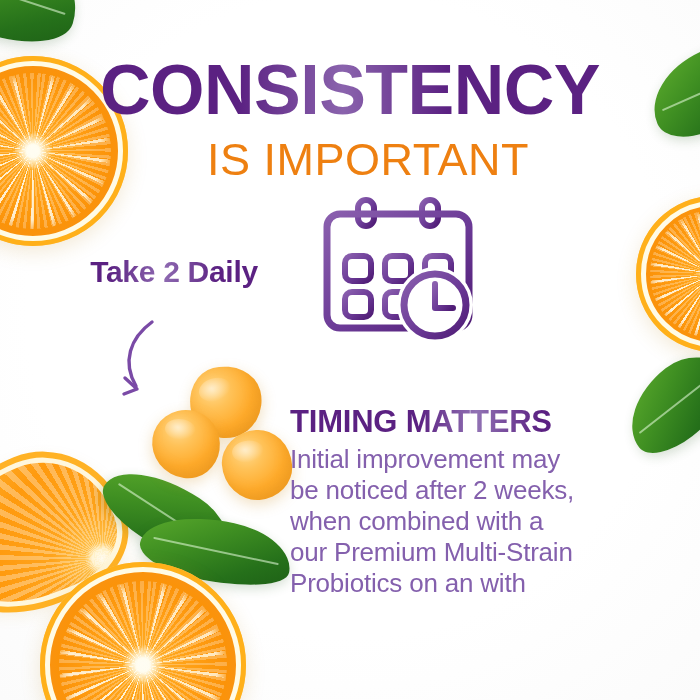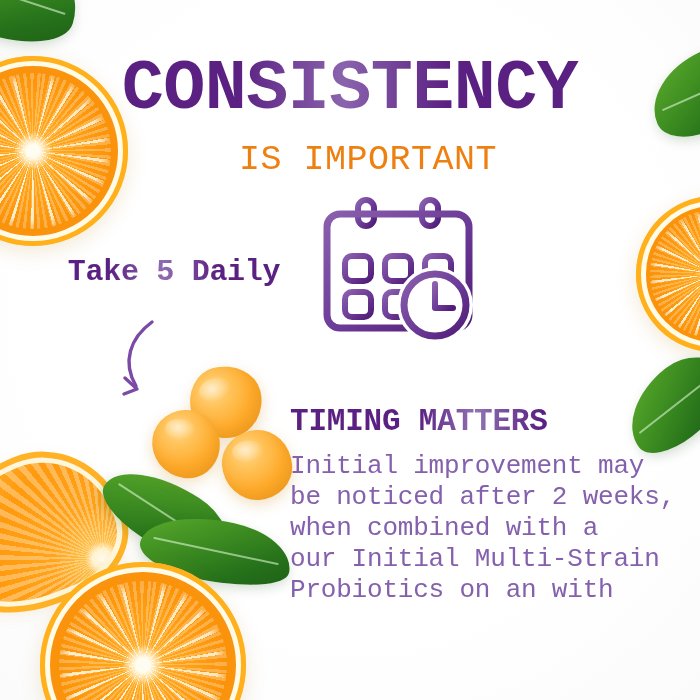--- a/index.html
+++ b/index.html
@@ -4,21 +4,21 @@
 <style>
   html,body{margin:0;padding:0;}
   body{
     width:700px;height:700px;
     font-family:"Liberation Sans","DejaVu Sans",sans-serif;
     background:#ffffff;
     overflow:hidden;
   }
   #stage{
     position:relative;width:700px;height:700px;
-    background:#ffffff;overflow:hidden;font-family:Liberation Mono, monospace;
+    background:#ffffff;overflow:hidden;
   }
 
   
   .bg-wash{
     position:absolute;inset:0;
     background:
       radial-gradient(circle at 50% 45%, #ffffff 0%, #ffffff 62%, #fbfbfb 100%);
   }
 
   
@@ -126,21 +126,21 @@
     letter-spacing:-0.5px;
     line-height:74px;
     background:linear-gradient(90deg,#5b2182 0%,#5b2182 34%,#8a63ad 49%,#5b2182 64%,#5b2182 100%);
     -webkit-background-clip:text;background-clip:text;
     color:transparent;
     white-space:nowrap;
   }
   .subheadline{
     position:absolute;left:0;right:0;top:136px;
     text-align:center;
-    font-size:35px;
+    font-size:45px;
     line-height:48px;
     letter-spacing:0.5px;
     color:#ee8011;
     font-weight:normal;
     white-space:nowrap;
     padding-left:36px;
   }
 
   .take-block{position:absolute;left:38px;top:255px;width:272px;text-align:center;}
   .take-title{
@@ -156,21 +156,21 @@
   }
 
   .timing-block{position:absolute;left:290px;top:404px;width:358px;}
   .timing-title{
     font-size:31px;font-weight:bold;line-height:35px;letter-spacing:-0.2px;
     background:linear-gradient(90deg,#5b2182 0%,#5b2182 36%,#9172b4 52%,#5b2182 70%,#5b2182 100%);
     -webkit-background-clip:text;background-clip:text;color:transparent;
     white-space:nowrap;
   }
   .timing-body{
-    margin-top:12px;
+    margin-top:5px;
     font-size:26px;line-height:31px;color:#8460ad;font-weight:normal;
     letter-spacing:-0.2px;
   }
   .timing-body span{display:block;white-space:nowrap;}
 
   
   .cal-icon{position:absolute;left:318px;top:196px;width:164px;height:146px;}
   .arrow-icon{position:absolute;left:100px;top:316px;width:90px;height:90px;}
 </style>
 </head>
@@ -240,34 +240,34 @@
       <rect x="67" y="96" width="26" height="25" rx="7" stroke="url(#purpGrad)" stroke-width="6"></rect>
 
       <circle cx="117" cy="109" r="38" fill="#ffffff"></circle>
       <circle cx="117" cy="109" r="31" stroke="url(#purpGrad)" stroke-width="7" fill="#ffffff"></circle>
 
       <path d="M117 88 L117 112 L135 112" stroke="url(#purpGrad)" stroke-width="6" stroke-linecap="round" stroke-linejoin="round" fill="none"></path>
     </svg>
   </div>
 
   <div class="take-block">
-    <div class="take-title">Take 5 Daily</div>
+    <div class="take-title">Take 2 Daily</div>
   </div>
 
   <div class="arrow-icon">
     <svg viewBox="0 0 90 90" width="90" height="90" fill="none" aria-hidden="true">
       <path d="M52 6 C 30 22, 22 46, 36 70" stroke="#7a4aa6" stroke-width="3.4" stroke-linecap="round" fill="none"></path>
       <path d="M25 62 L37 73 L24 78" stroke="#7a4aa6" stroke-width="3.4" stroke-linecap="round" stroke-linejoin="round" fill="none"></path>
     </svg>
   </div>
 
   <div class="timing-block">
     <div class="timing-title">TIMING MATTERS</div>
     <div class="timing-body">
       <span>Initial improvement may</span>
       <span>be noticed after 2 weeks,</span>
       <span>when combined with a</span>
-      <span>our Initial Multi-Strain</span>
+      <span>our Premium Multi-Strain</span>
       <span>Probiotics on an with</span>
     </div>
   </div>
 
 </div>
 
 </body></html>

